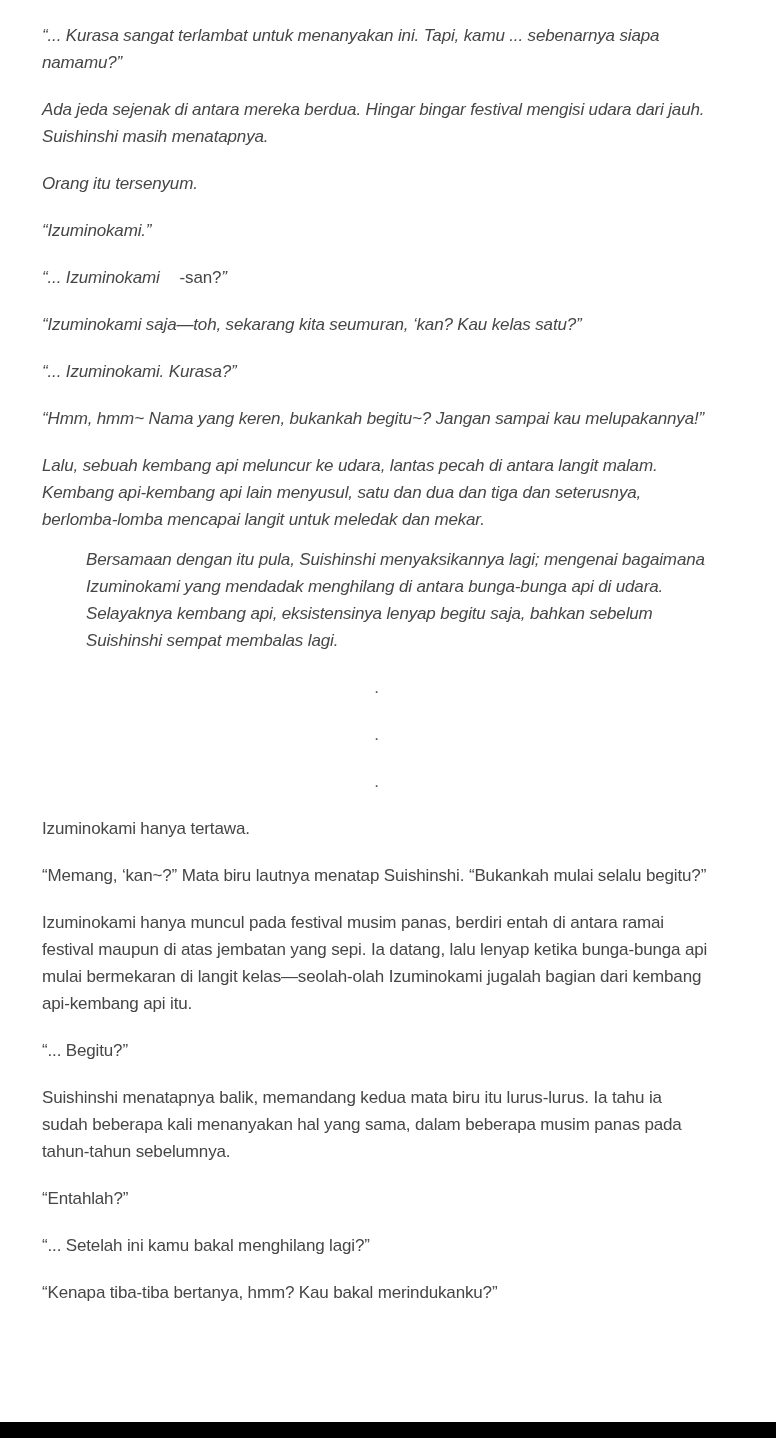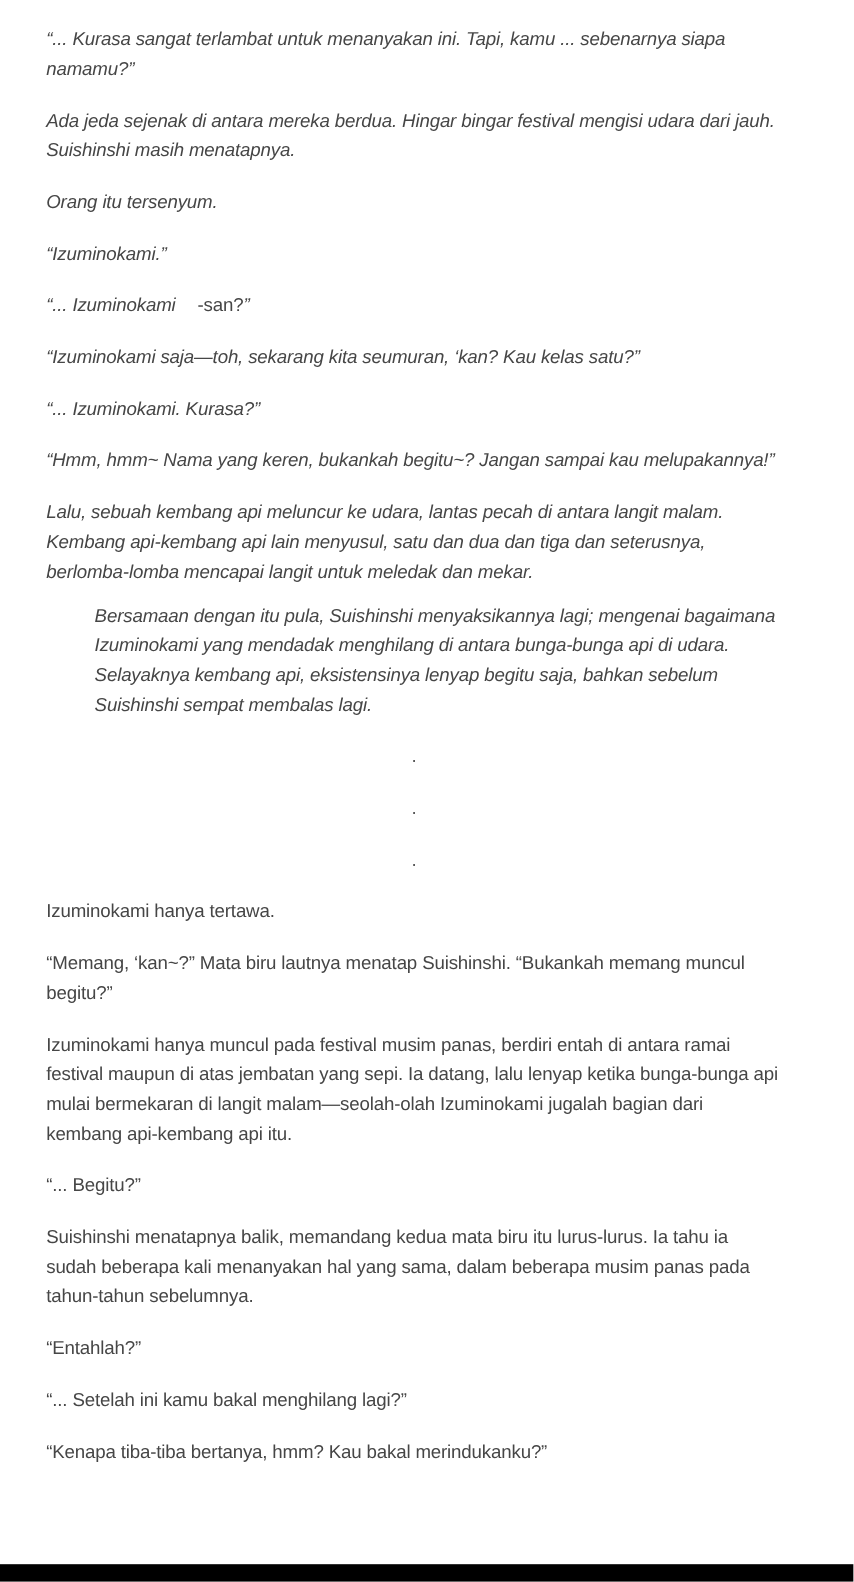--- a/index.html
+++ b/index.html
@@ -60,22 +60,22 @@
     <p class="para it"><span>“... Izuminokami</span><span class="up">-san?</span><span>”</span></p>
     <p class="para it">“Izuminokami saja—toh, sekarang kita seumuran, ‘kan? Kau kelas satu?”</p>
     <p class="para it">“... Izuminokami. Kurasa?”</p>
     <p class="para it">“Hmm, hmm~ Nama yang keren, bukankah begitu~? Jangan sampai kau melupakannya!”</p>
     <p class="para it">Lalu, sebuah kembang api meluncur ke udara, lantas pecah di antara langit malam. Kembang api-kembang api lain menyusul, satu dan dua dan tiga dan seterusnya, berlomba-lomba mencapai langit untuk meledak dan mekar.</p>
     <p class="para it tight">Bersamaan dengan itu pula, Suishinshi menyaksikannya lagi; mengenai bagaimana Izuminokami yang mendadak menghilang di antara bunga-bunga api di udara. Selayaknya kembang api, eksistensinya lenyap begitu saja, bahkan sebelum Suishinshi sempat membalas lagi.</p>
     <p class="para sep">.</p>
     <p class="para sep">.</p>
     <p class="para sep">.</p>
     <p class="para">Izuminokami hanya tertawa.</p>
-    <p class="para">“Memang, ‘kan~?” Mata biru lautnya menatap Suishinshi. “Bukankah memang muncul begitu?”</p>
-    <p class="para">Izuminokami hanya muncul pada festival musim panas, berdiri entah di antara ramai festival maupun di atas jembatan yang sepi. Ia datang, lalu lenyap ketika bunga-bunga api mulai bermekaran di langit malam—seolah-olah Izuminokami jugalah bagian dari kembang api-kembang api itu.</p>
+    <p class="para">“Memang, ‘kan~?” Mata biru lautnya menatap Suishinshi. “Bukankah mulai selalu begitu?”</p>
+    <p class="para">Izuminokami hanya muncul pada festival musim panas, berdiri entah di antara ramai festival maupun di atas jembatan yang sepi. Ia datang, lalu lenyap ketika bunga-bunga api mulai bermekaran di langit kelas—seolah-olah Izuminokami jugalah bagian dari kembang api-kembang api itu.</p>
     <p class="para">“... Begitu?”</p>
     <p class="para">Suishinshi menatapnya balik, memandang kedua mata biru itu lurus-lurus. Ia tahu ia sudah beberapa kali menanyakan hal yang sama, dalam beberapa musim panas pada tahun-tahun sebelumnya.</p>
     <p class="para">“Entahlah?”</p>
     <p class="para">“... Setelah ini kamu bakal menghilang lagi?”</p>
     <p class="para">“Kenapa tiba-tiba bertanya, hmm? Kau bakal merindukanku?”</p>
   </article>
 </main>
 
 <div class="bottom-bar"></div>
 

